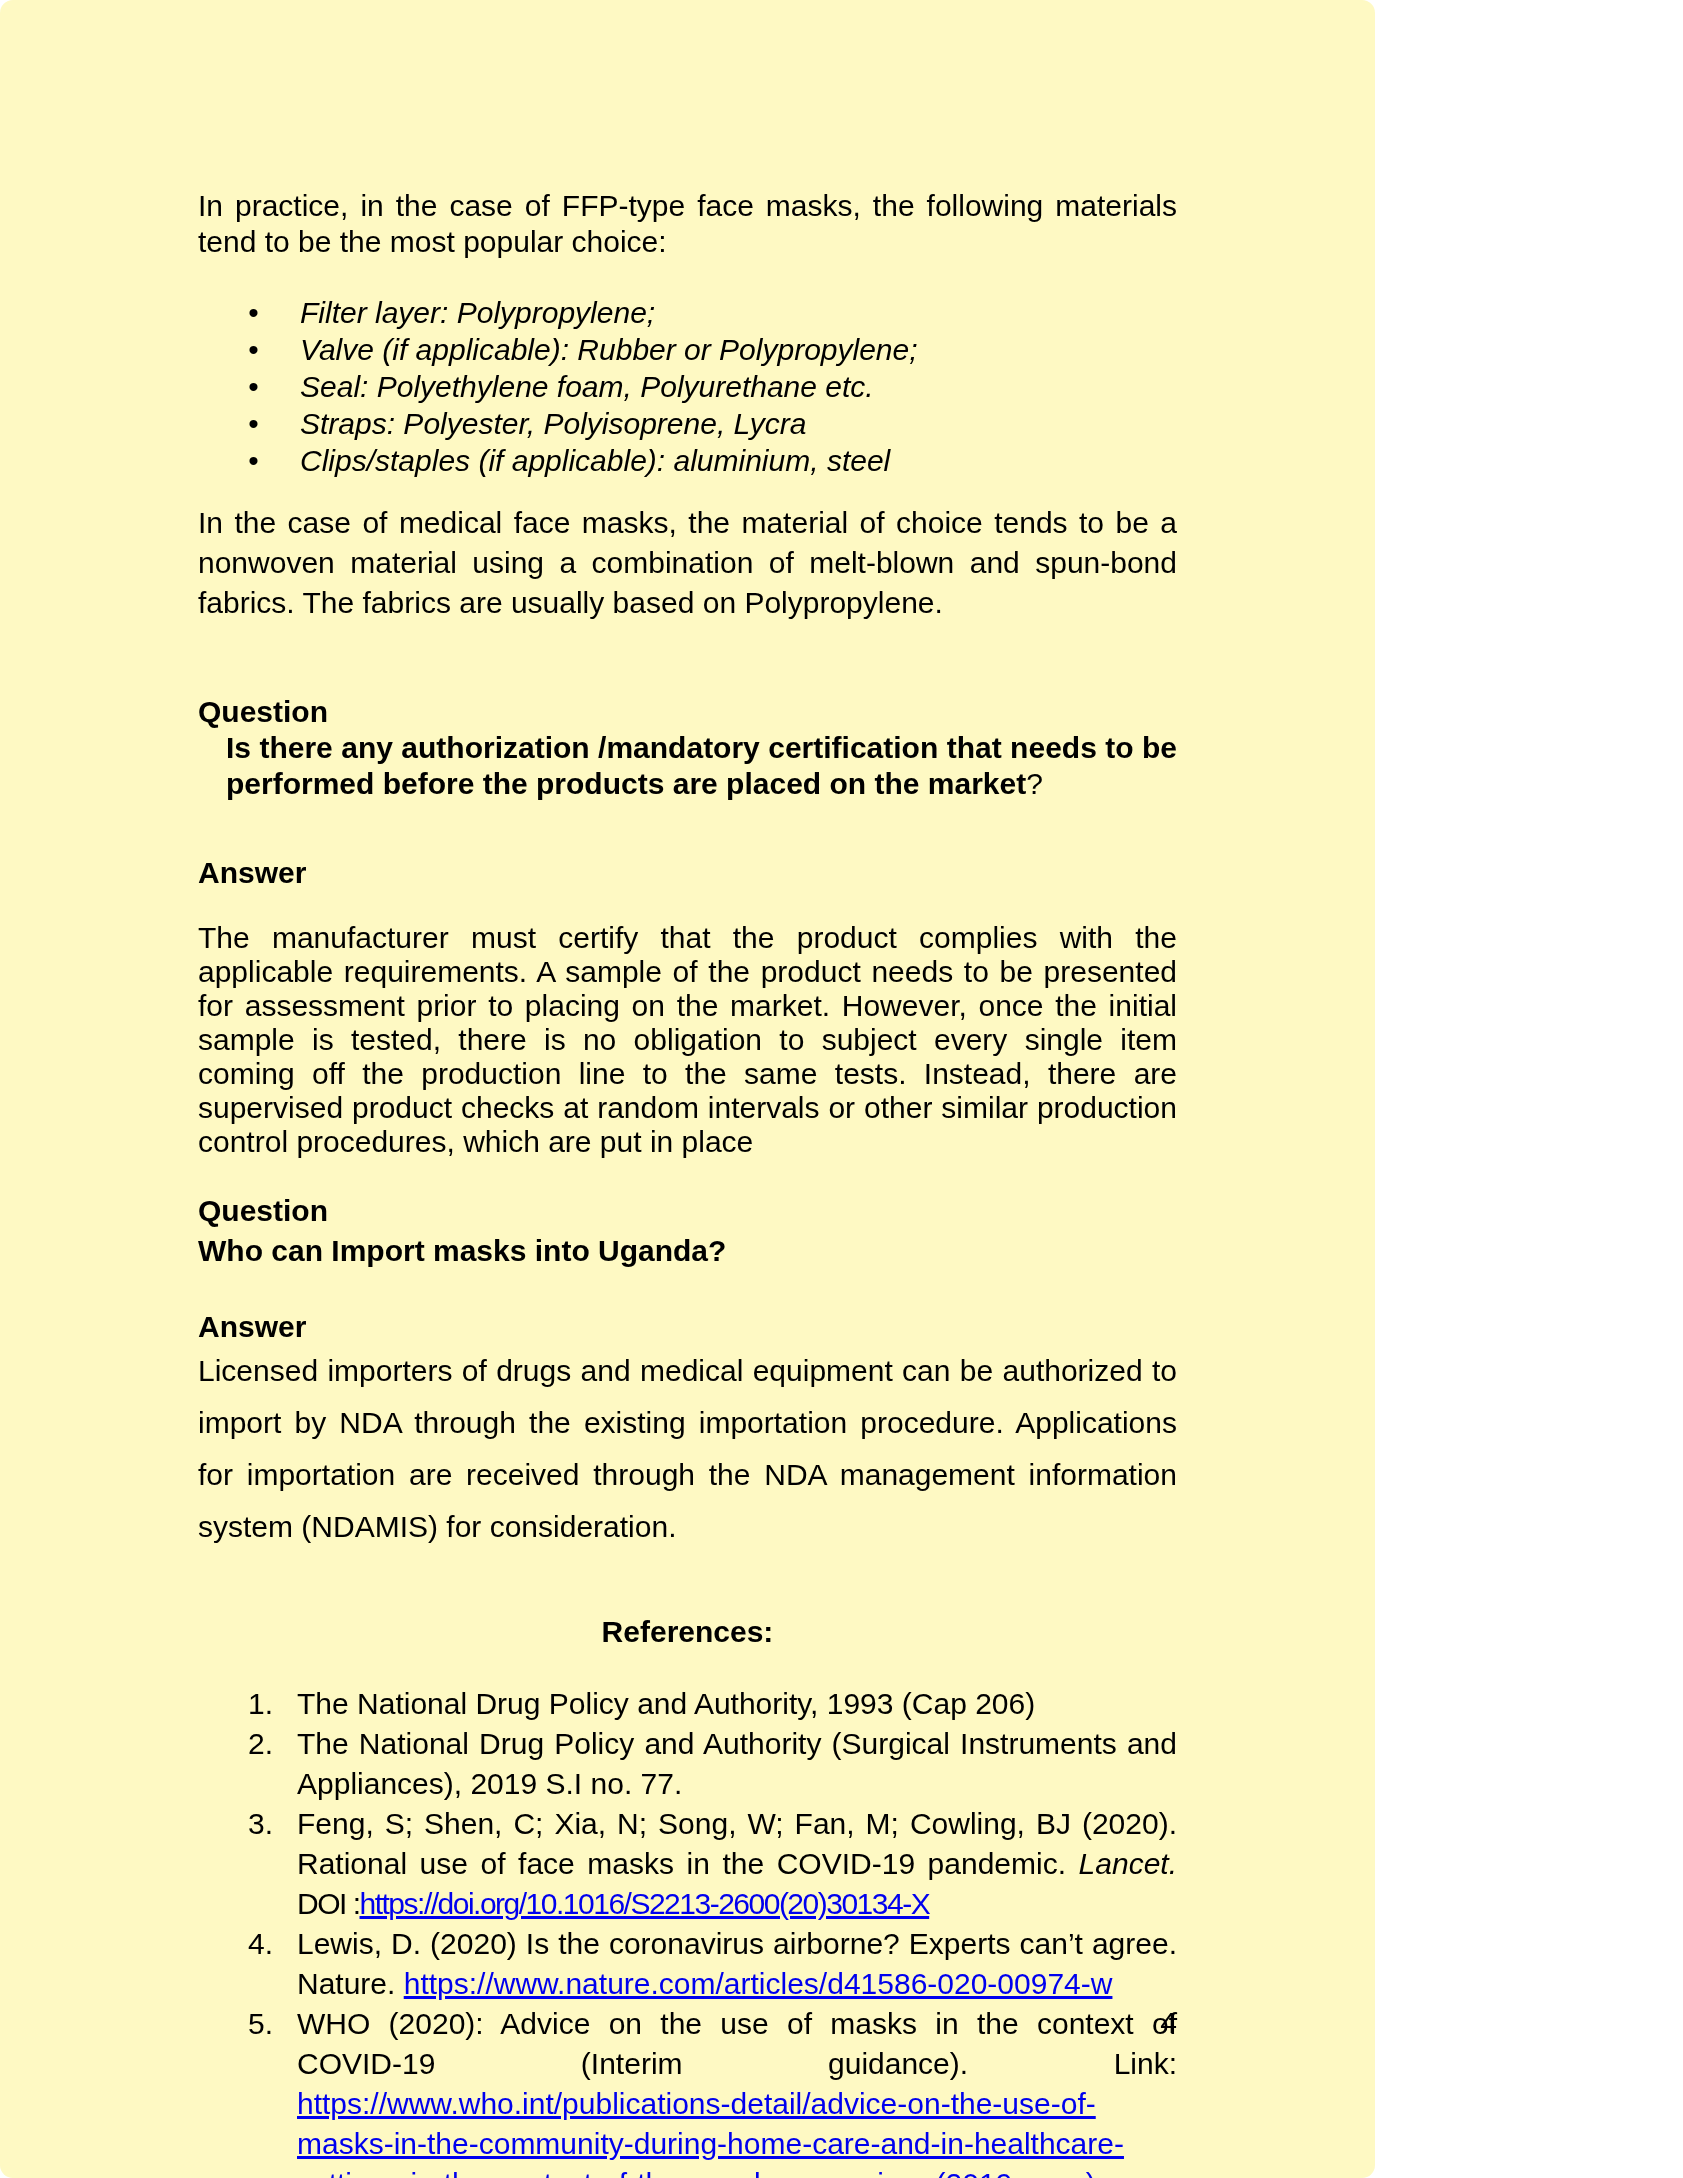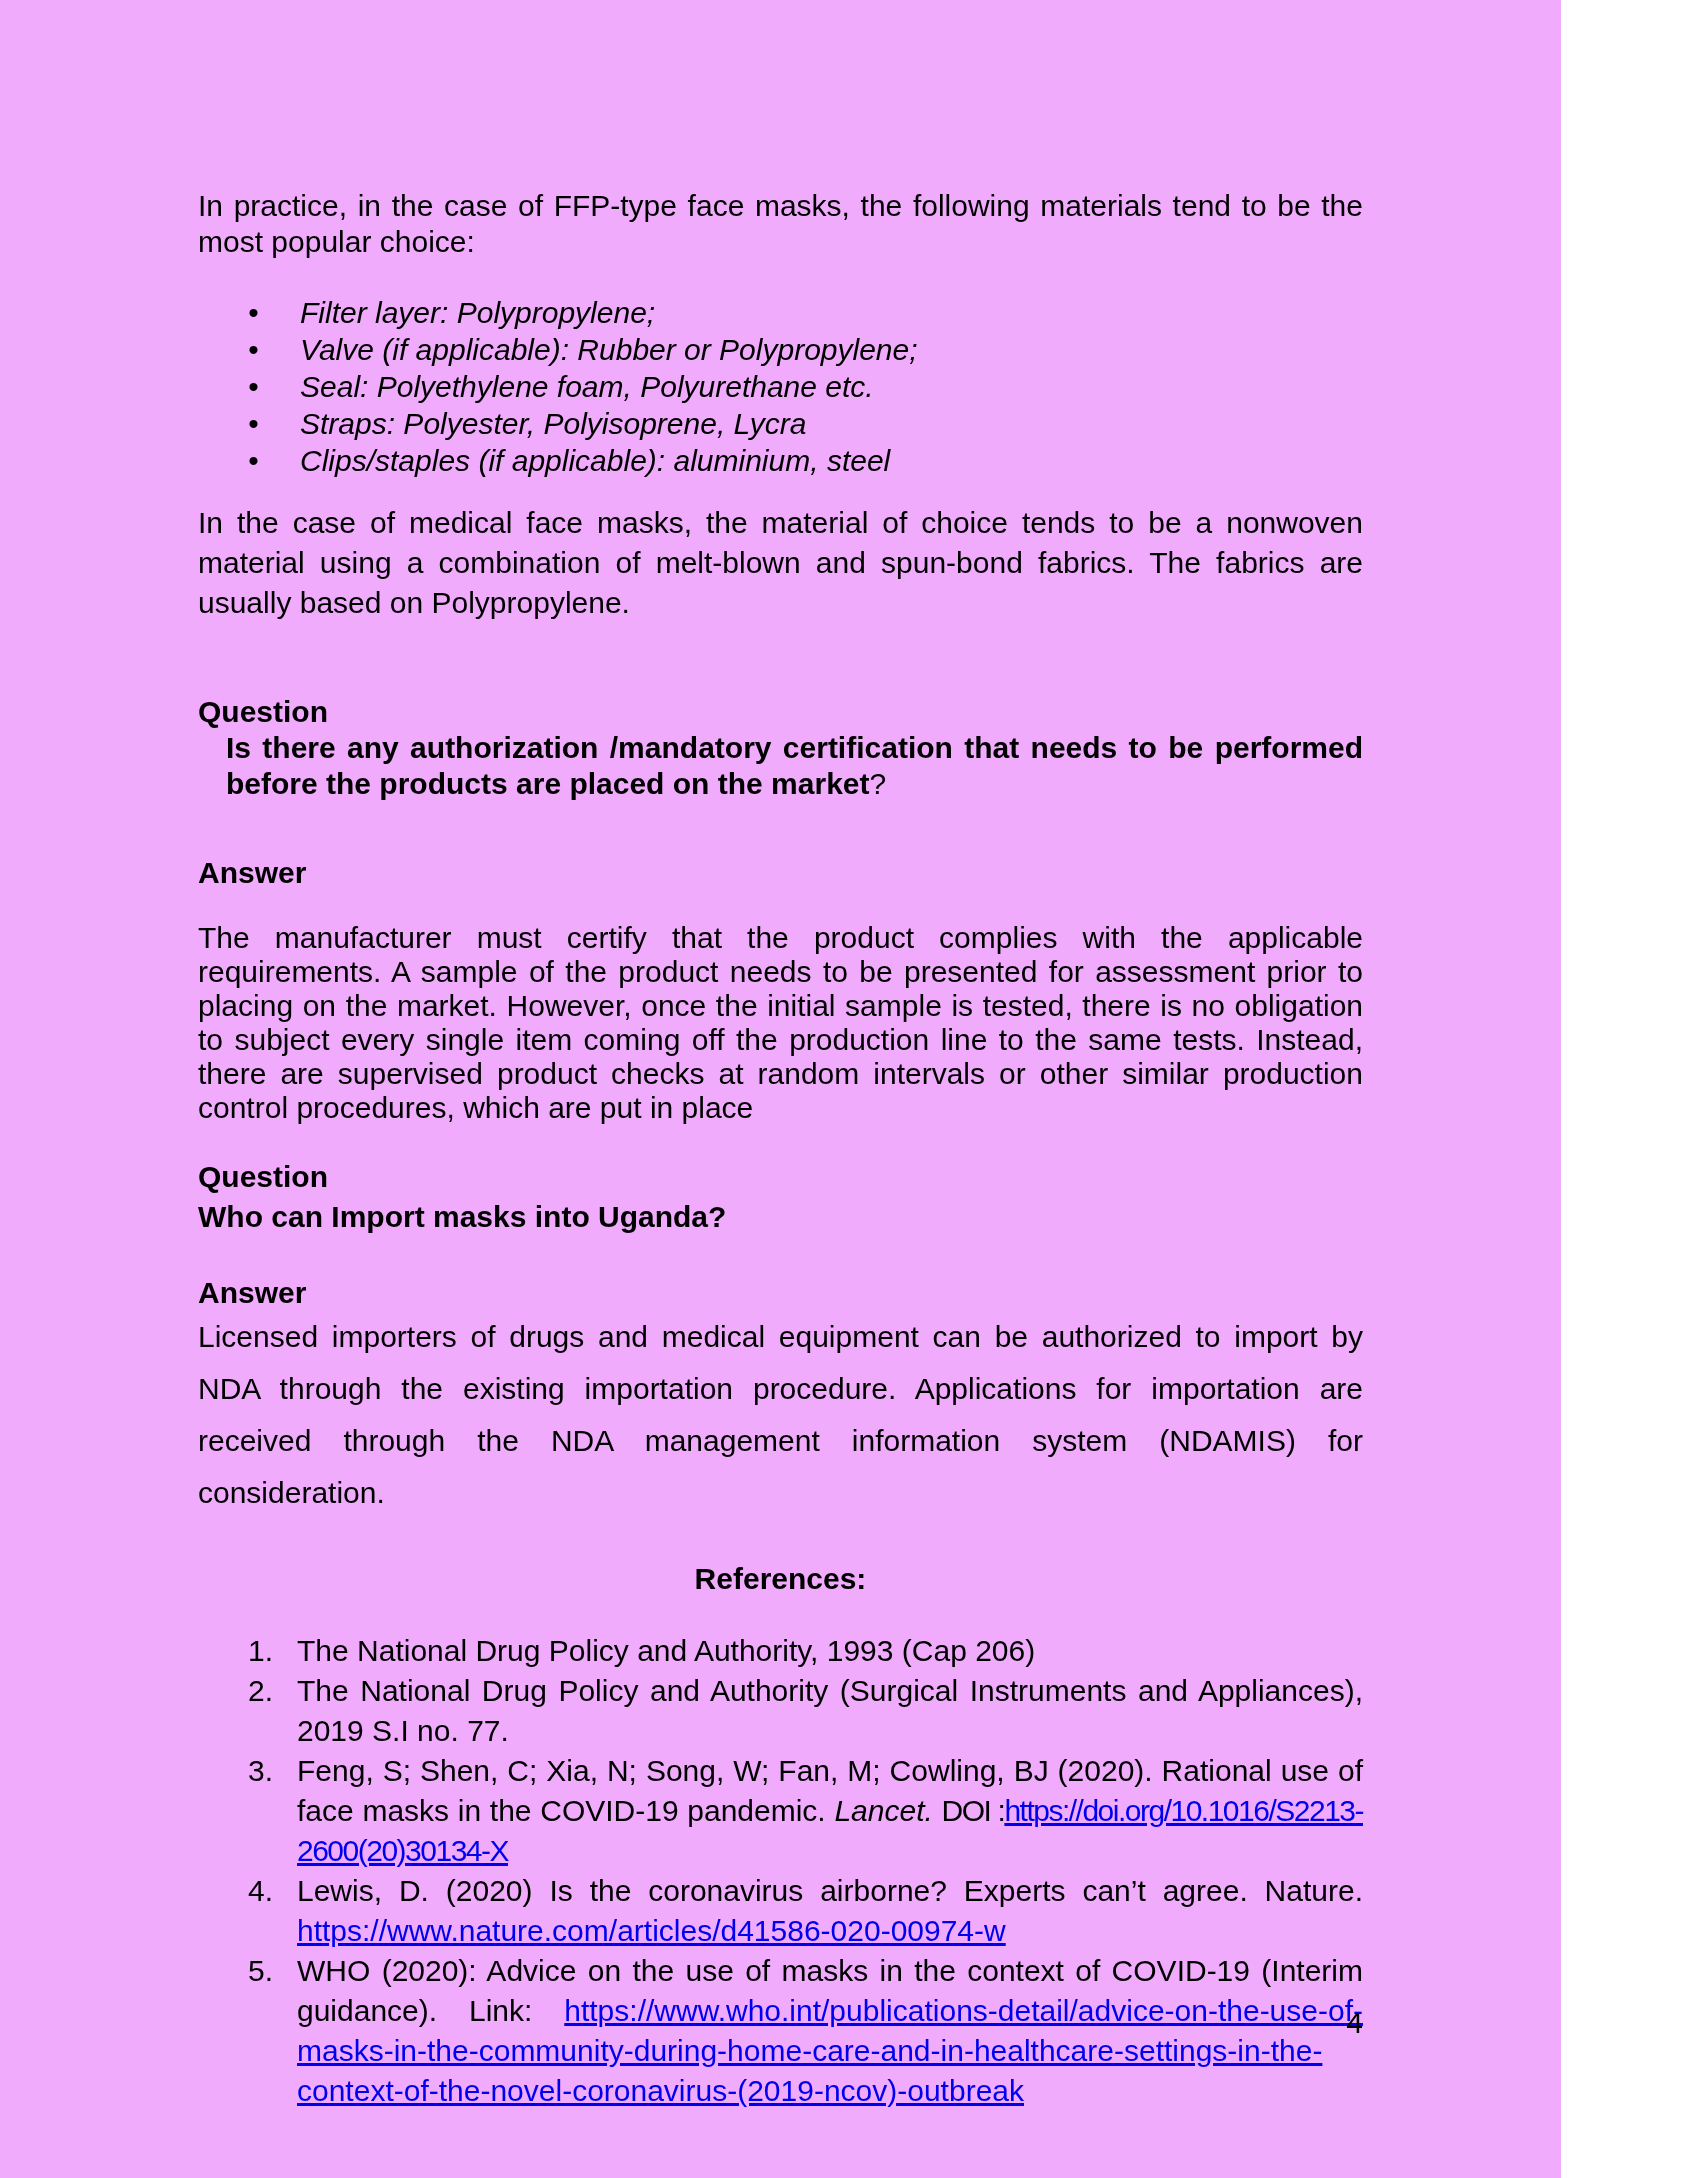--- a/index.html
+++ b/index.html
@@ -1,26 +1,27 @@
 <!DOCTYPE html>
 <html><head>
 <meta charset="utf-8">
 <style>
   html, body { margin: 0; padding: 0; background: #ffffff; }
   .page {
     position: relative;
-    width: 1561px;
+    width: 1375px;
     height: 2178px;
-    background: #f0abfc;
+    background: #fef9c3;
     box-sizing: border-box;
     padding: 188px 198px 0 198px;
     overflow: hidden;
     font-family: "Liberation Sans", "DejaVu Sans", sans-serif;
     font-size: 30px;
     color: #000000;
+    border-radius: 13px;
   }
   p, ul, ol, h3 { margin: 0; padding: 0; }
   .justify { text-align: justify; }
   .bold { font-weight: 700; }
   .normal-weight { font-weight: 400; }
 
   .intro1 { line-height: 36px; }
 
   ul.bullets { list-style: none; margin-top: 34px; font-style: italic; }
   ul.bullets li { position: relative; padding-left: 102px; line-height: 37px; }
@@ -32,21 +33,21 @@
   .q-label-1 { margin-top: 71px; line-height: 36px; }
   .q-text-1 { line-height: 36px; margin-left: 28px; }
   .a-label-1 { margin-top: 53px; line-height: 36px; }
   .a-text-1 { margin-top: 30px; line-height: 34px; }
   .q-label-2 { margin-top: 34px; line-height: 36px; }
   .q-text-2 { margin-top: 4px; line-height: 36px; }
   .a-label-2 { margin-top: 40px; line-height: 36px; }
   .a-text-2 { line-height: 52px; }
 
   .refs-title {
-    margin-top: 42px;
+    margin-top: 61px;
     line-height: 36px;
     text-align: center;
     font-weight: 700;
     font-size: 30px;
   }
 
   ol.refs { list-style: none; margin-top: 34px; }
   ol.refs li { position: relative; padding-left: 99px; line-height: 40px; }
   ol.refs li .num { position: absolute; left: 50px; top: 0; }
 

